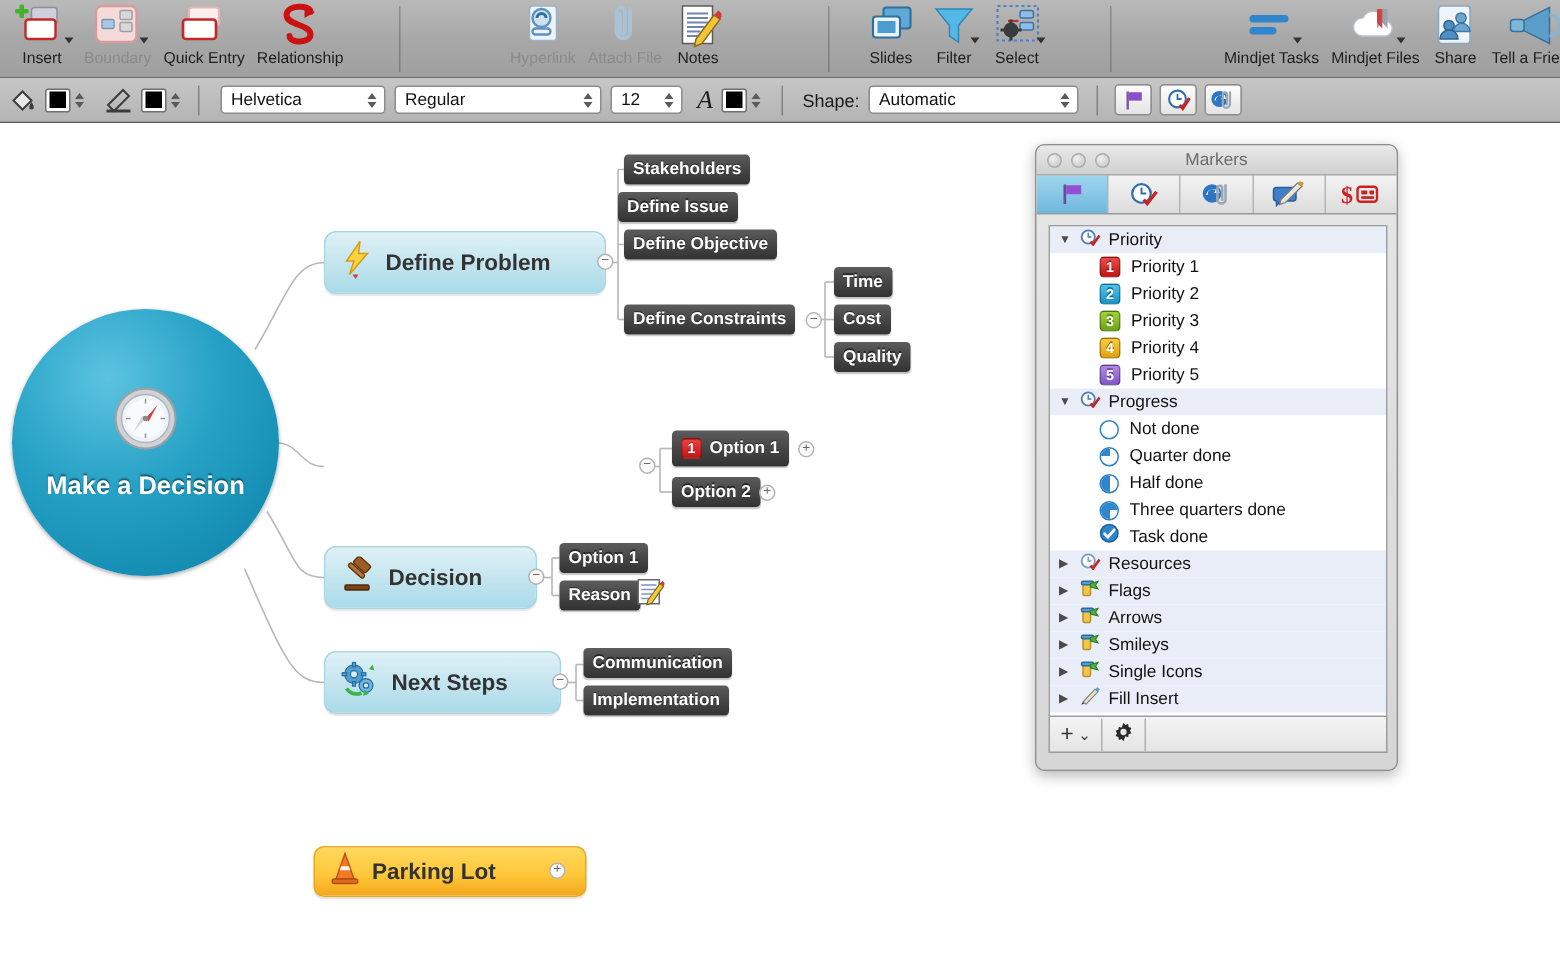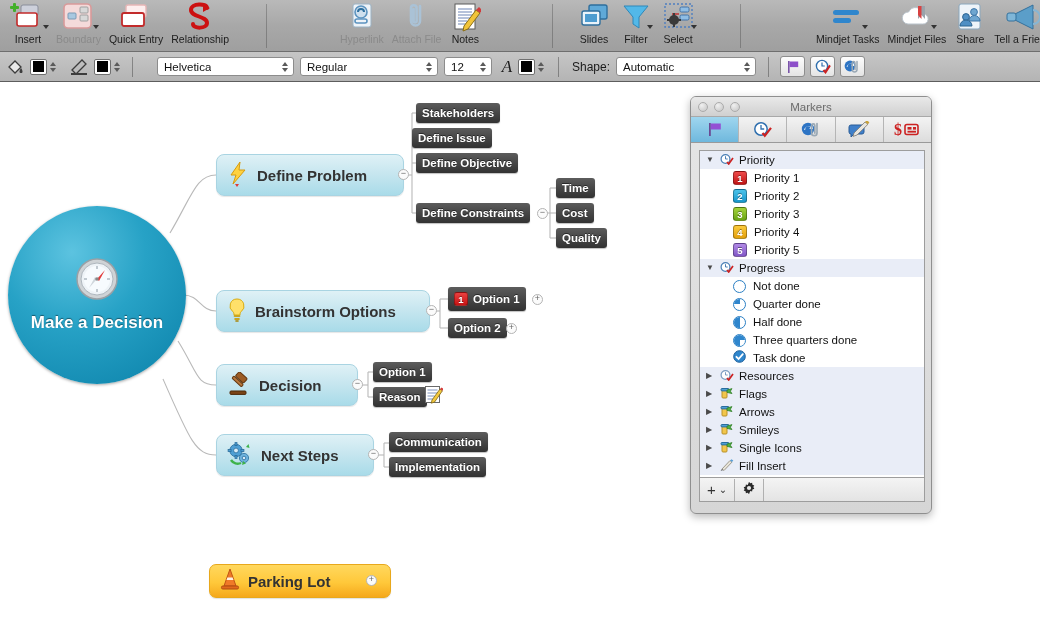--- a/index.html
+++ b/index.html
@@ -378,21 +378,21 @@
   <div class="swatch">
       <i></i>
     </div>
   <div class="stepper">
       <b class="up"></b>
       <b class="dn"></b>
     </div>
 
   <div class="fsep" style="margin-left:10px"></div>
 
-  <div class="combo" style="width:137px;margin-left:24px">
+  <div class="combo" style="width:110px;margin-left:14px">
     <span class="cv">Helvetica</span>
     <span class="stepper">
         <b class="up"></b>
         <b class="dn"></b>
       </span>
   </div>
   <div class="combo" style="width:138px;margin-left:6px">
     <span class="cv">Regular</span>
     <span class="stepper">
         <b class="up"></b>
@@ -536,31 +536,20 @@
   <div class="chip" style="left:556px;top:95px">
     <span class="ct">Time</span>
     </div>
   <div class="chip" style="left:556px;top:120px">
     <span class="ct">Cost</span>
     </div>
   <div class="chip" style="left:556px;top:145px">
     <span class="ct">Quality</span>
     </div>
 
-  <div class="topic" style="left:216px;top:207px;width:214px">
-    <span class="ic">
-      <svg width="20" height="26" viewBox="0 0 20 26">
-        <path d="M10 2 a7 7 0 014.2 12.6 c-1 .9-1.2 1.9-1.2 3.4 h-6 c0-1.5-.2-2.5-1.2-3.4 A7 7 0 0110 2z" fill="#ffe06a" stroke="#d9ac12"></path>
-        <rect x="6.6" y="18" width="6.8" height="2" rx="1" fill="#c9a520"></rect>
-        <rect x="7.2" y="21" width="5.6" height="2" rx="1" fill="#c9a520"></rect>
-        <path d="M8.4 24 h3.2" stroke="#a98a16" stroke-width="1.6"></path>
-      </svg>
-    </span>
-    <span class="tt">Brainstorm Options</span>
-  </div>
   <div class="knob" style="left:426px;top:222px">
       <span>−</span>
     </div>
   <div class="chip tall" style="left:448px;top:204px">
     <span class="prio" style="background:linear-gradient(to bottom,#ec4040,#c51414)">1</span>
     <span class="ct">Option 1</span>
     </div>
   <div class="knob" style="left:532px;top:211px">
       <span>+</span>
     </div>

